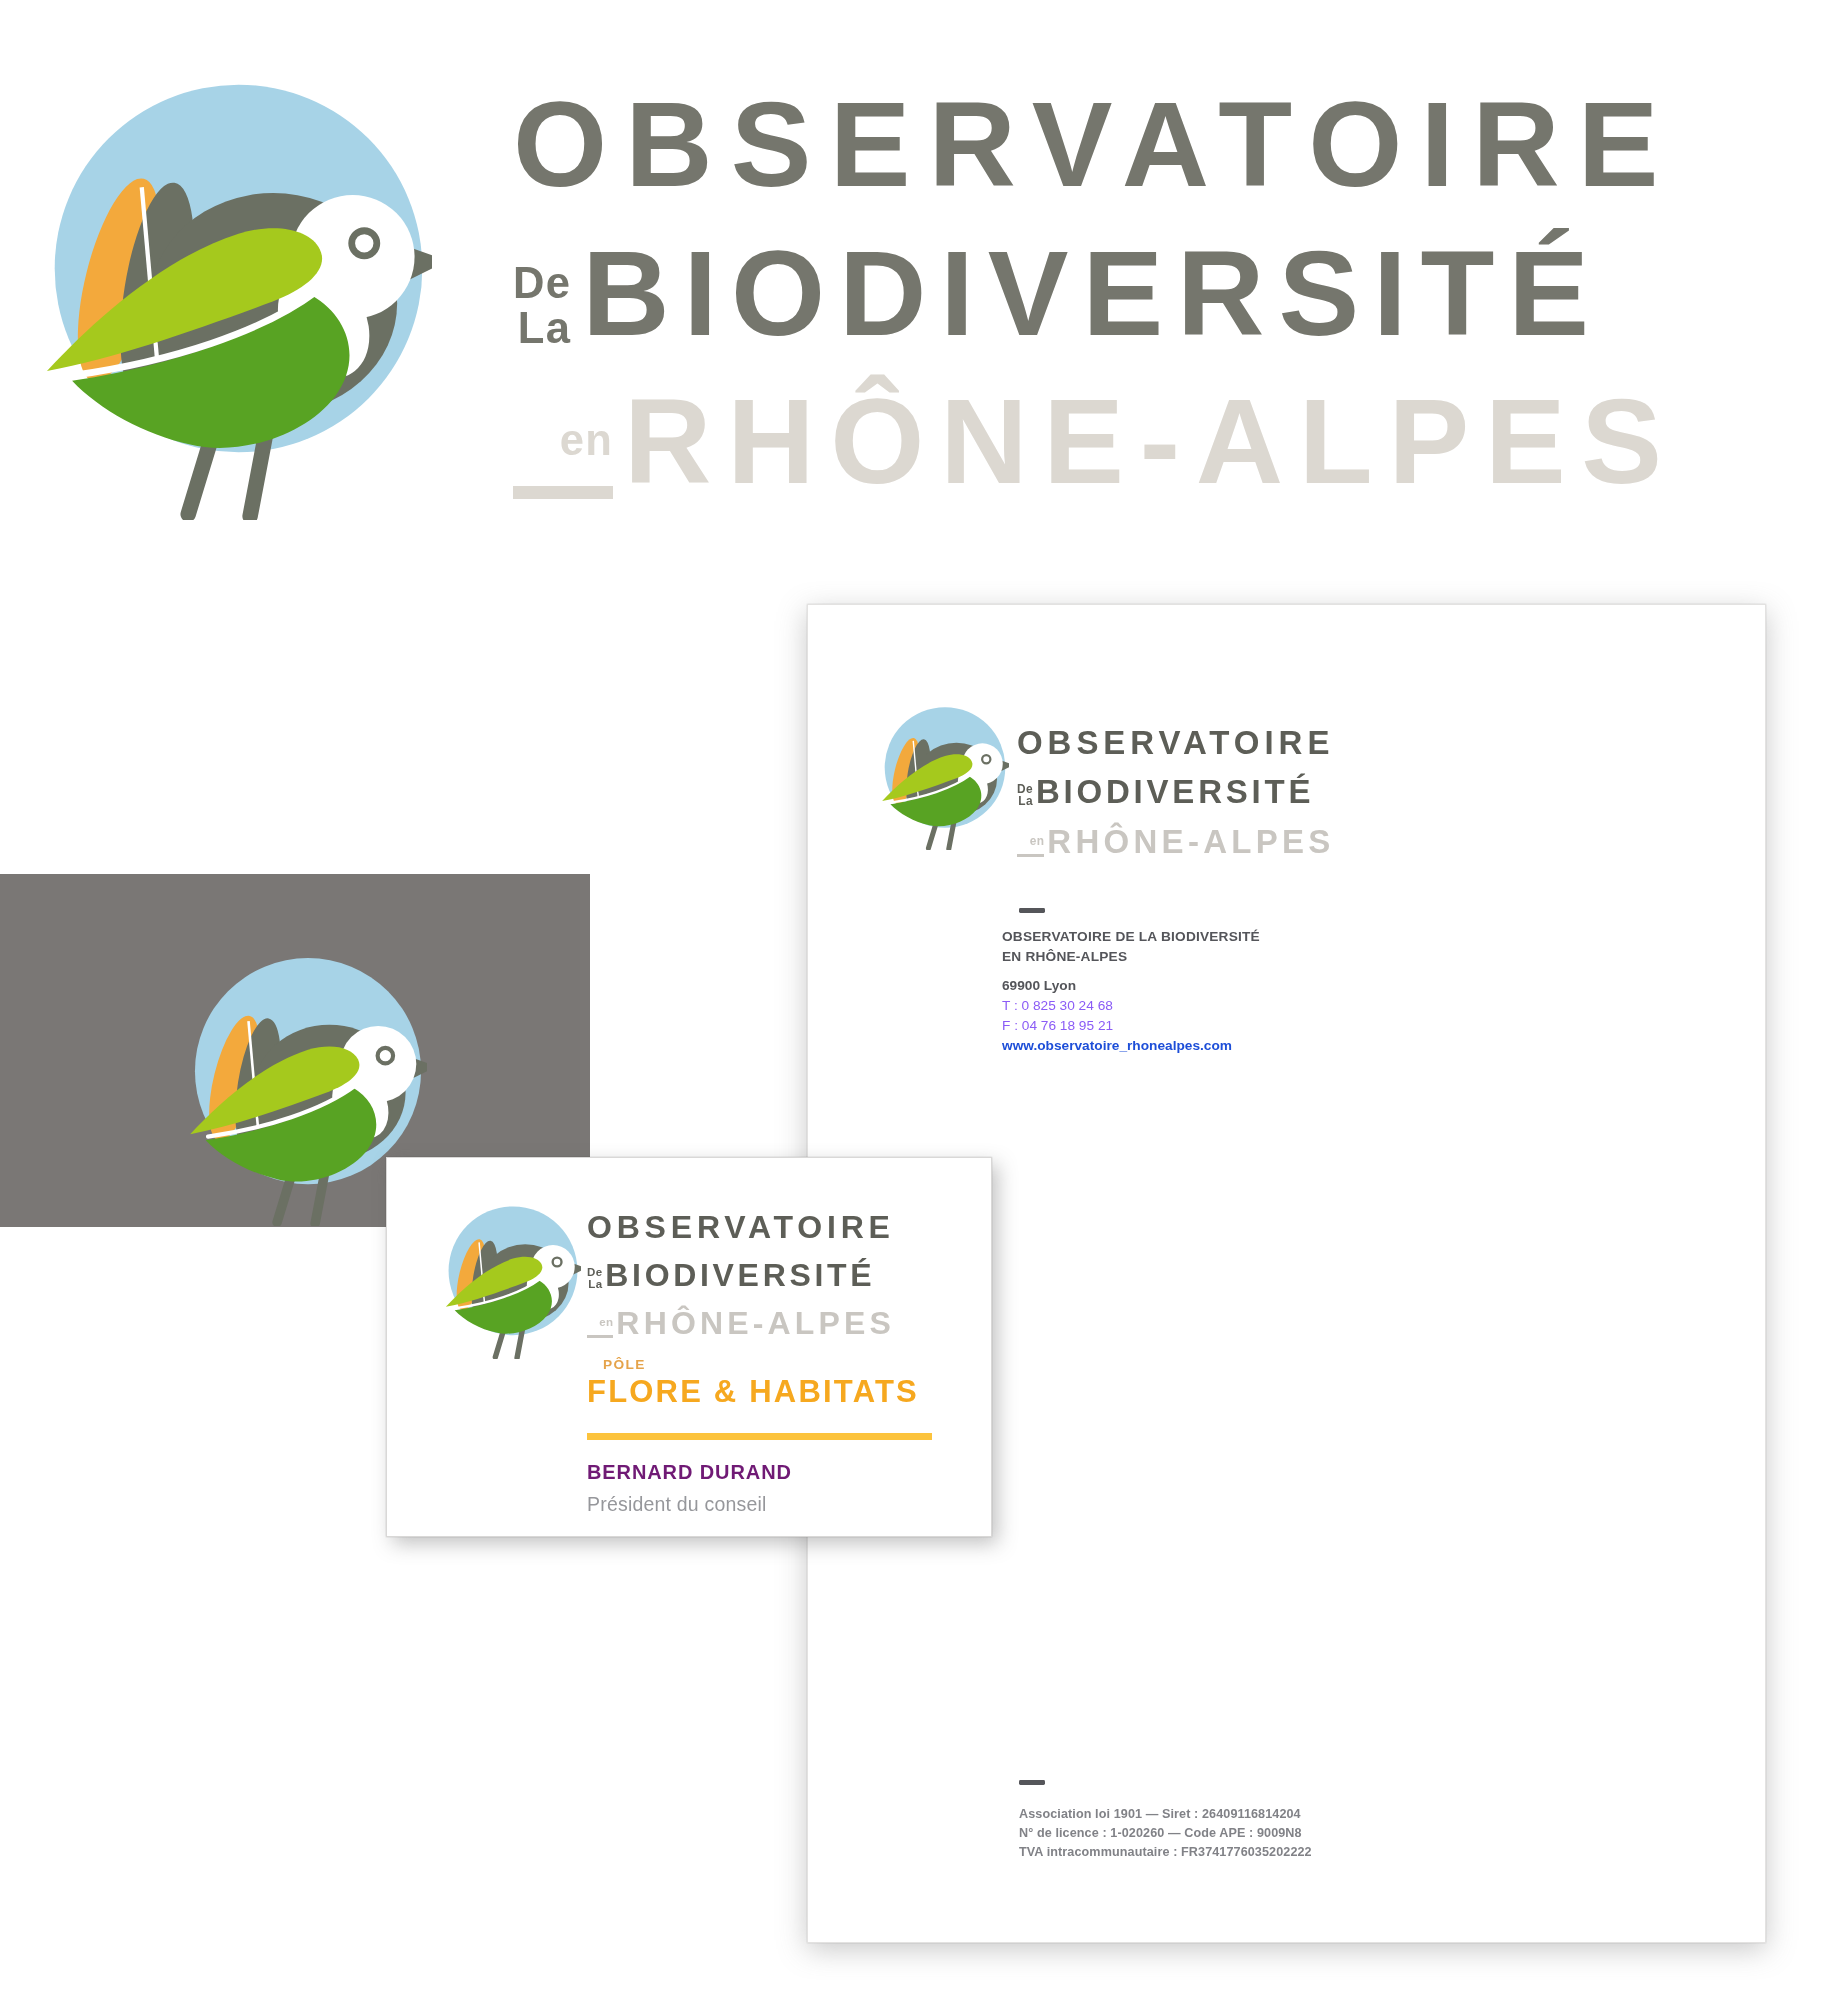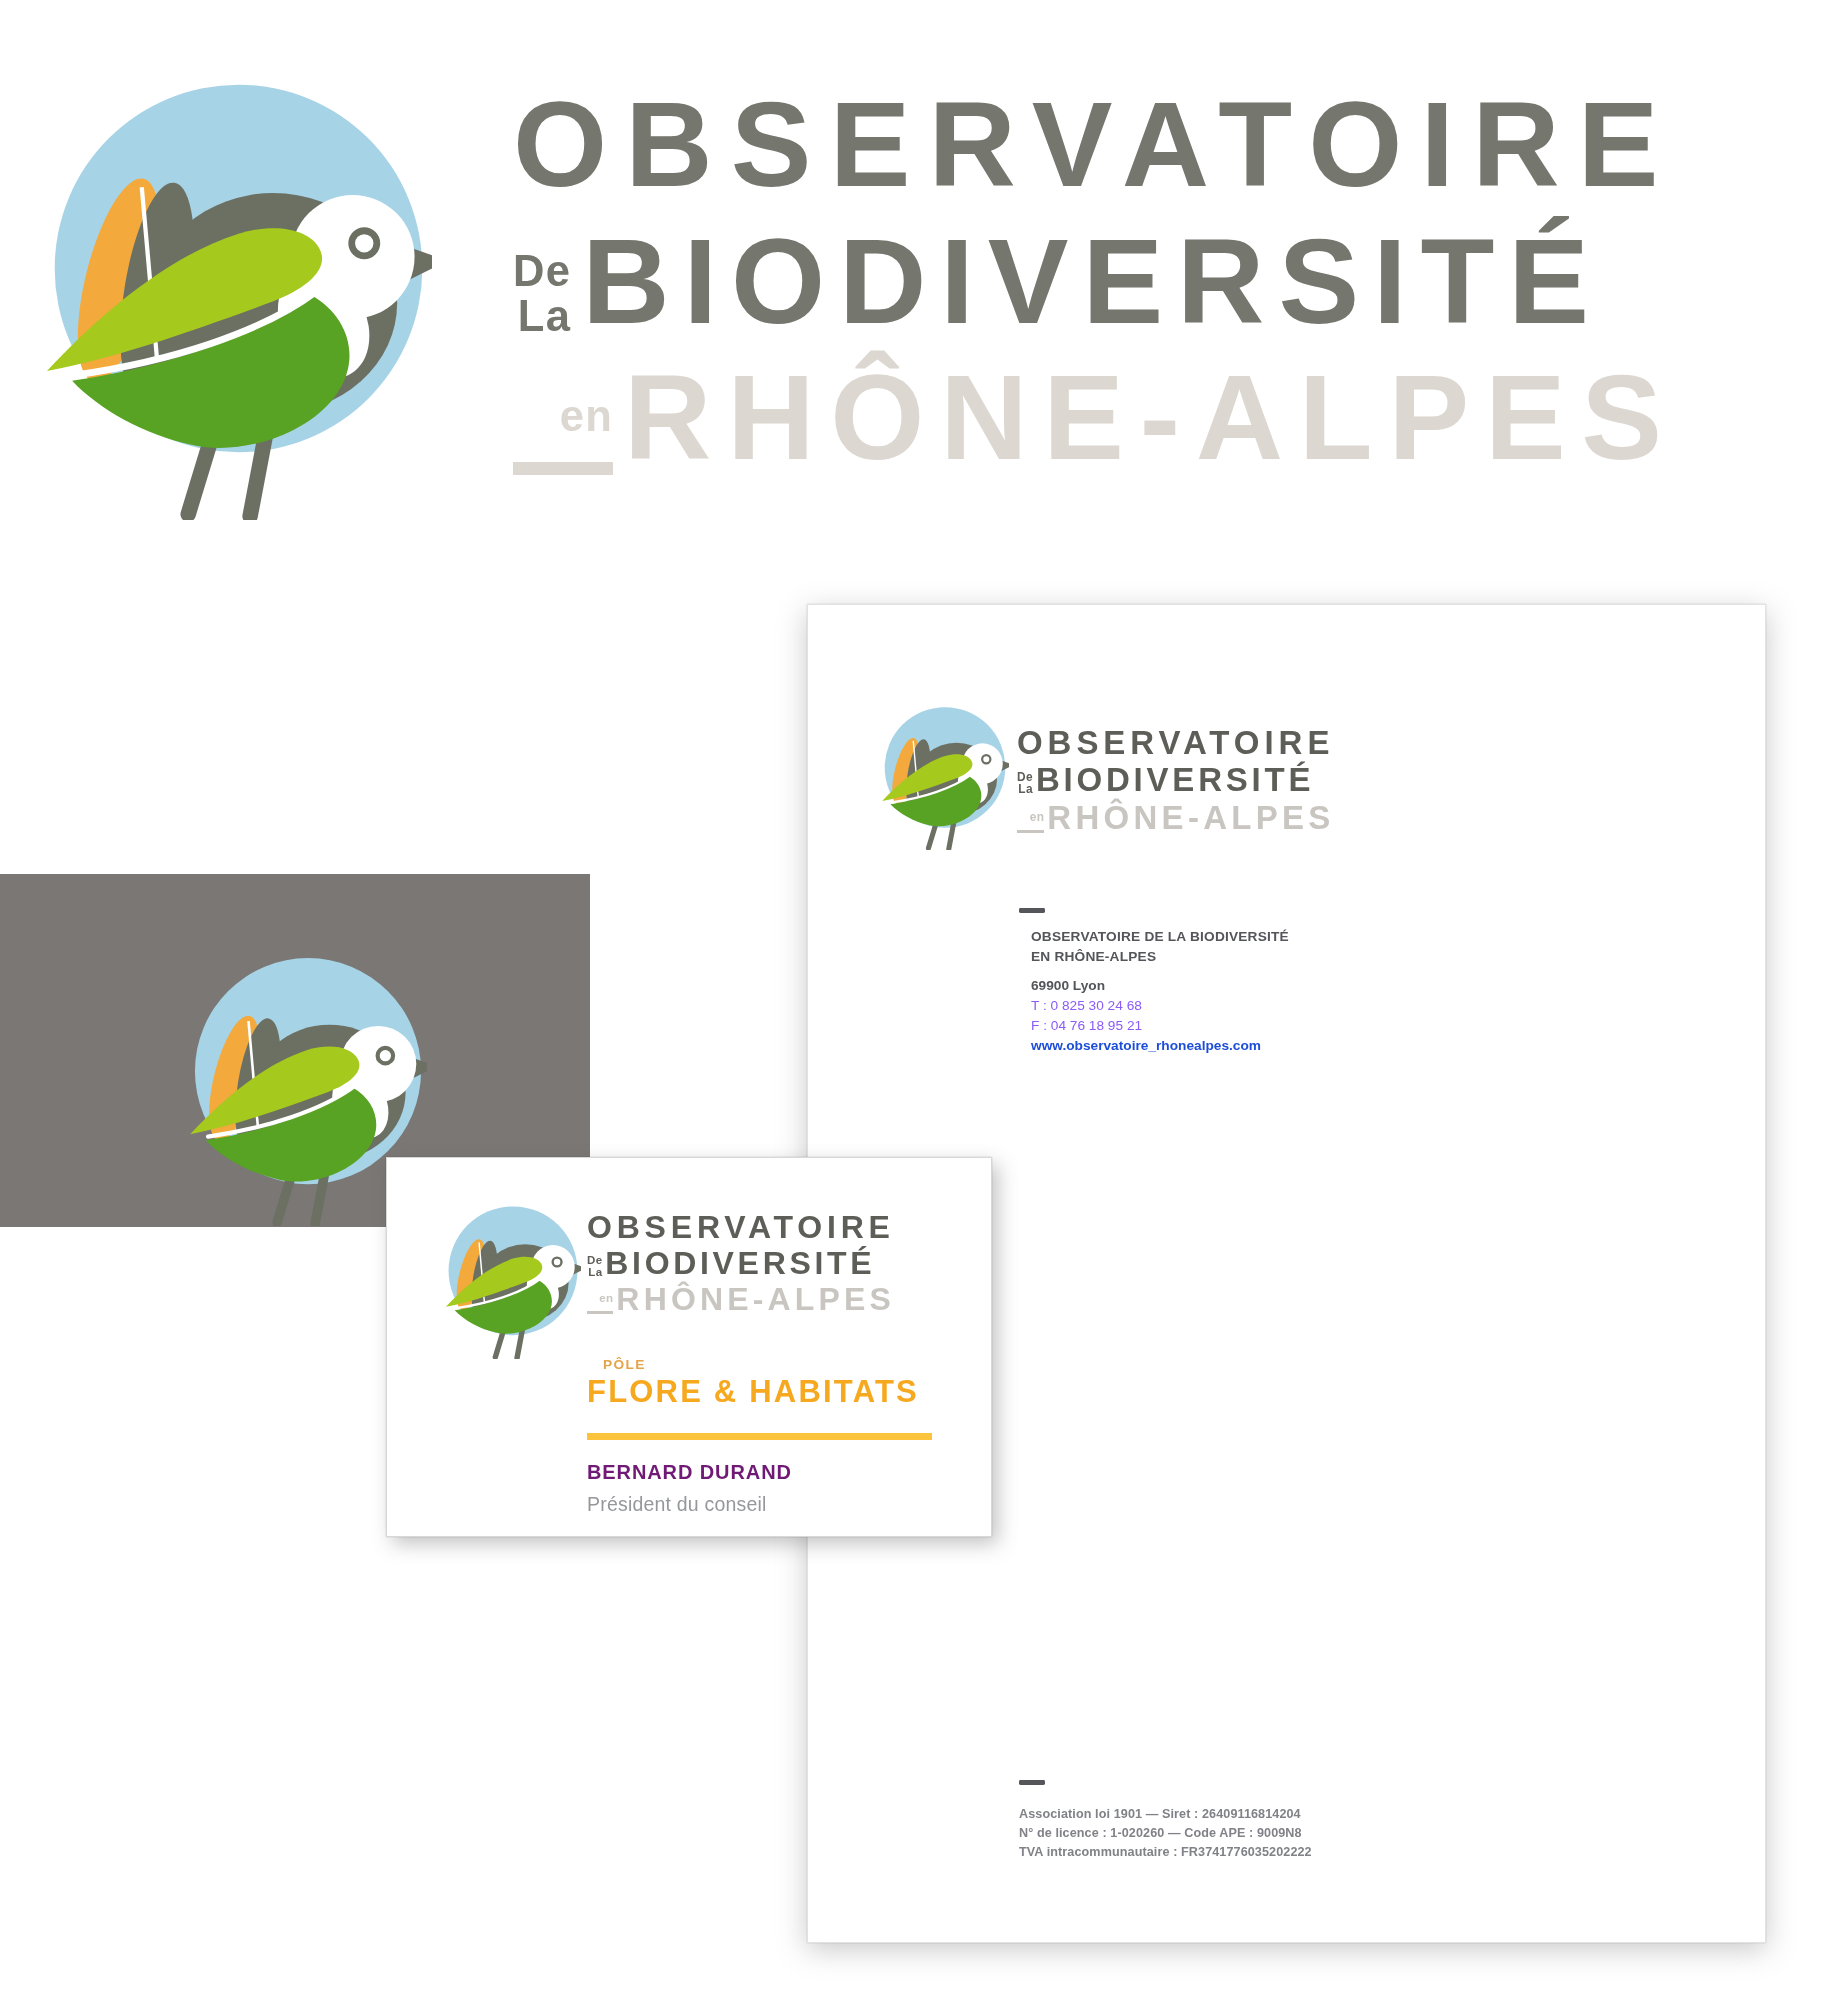--- a/index.html
+++ b/index.html
@@ -3,21 +3,21 @@
 <meta charset="utf-8">
 <style>
   html,body{margin:0;padding:0;background:#ffffff;}
   .canvas{
     position:relative;
     width:1846px;height:2015px;
     background:#ffffff;
     font-family:"Liberation Sans", sans-serif;
     overflow:hidden;
   }
-  .abs{position:absolute;}
+  .abs{position:absolute;gap:12px;}
 
   
   .bird svg{display:block;width:100%;height:100%;}
 
   
   .wordmark{
     display:flex;flex-direction:column;
     font-weight:700;line-height:1;color:var(--wm-dark);
   }
   .wm-row{display:flex;align-items:flex-end;white-space:nowrap;}
@@ -42,21 +42,21 @@
   
   .gray-panel{left:0;top:874px;width:590px;height:353px;background:#7a7775;}
 
   
   .letterhead{
     left:807px;top:604px;width:957px;height:1337px;background:#ffffff;
     border:0.7px solid #e3e2e1;
     box-shadow:0 0 1.4px rgba(0,0,0,0.18), 0 7.2px 27px rgba(110,110,110,0.38);
   }
   .section-dash{width:26px;height:5px;background:#55565a;border-radius:1.4px;}
-  .lh-address{left:223px;top:322px;width:404px;}
+  .lh-address{left:194px;top:322px;width:404px;}
   .lh-org{font-size:13.7px;font-weight:700;color:#54555a;line-height:20px;letter-spacing:0.2px;}
   .lh-city{font-size:13.7px;font-weight:700;color:#54555a;line-height:20px;margin-top:8.7px;}
   .lh-contact{font-size:13.7px;font-weight:400;color:#8b5cf6;line-height:20px;}
   .lh-web{font-size:13.7px;font-weight:700;color:#1d4ed8;line-height:20px;}
   .lh-footer{left:211px;top:1200px;width:548px;}
   .lh-footer-line{font-size:12.6px;font-weight:700;color:#818287;line-height:19px;letter-spacing:0.1px;}
 
   
   .biz-card{
     left:386px;top:1157px;width:604px;height:378px;background:#ffffff;

